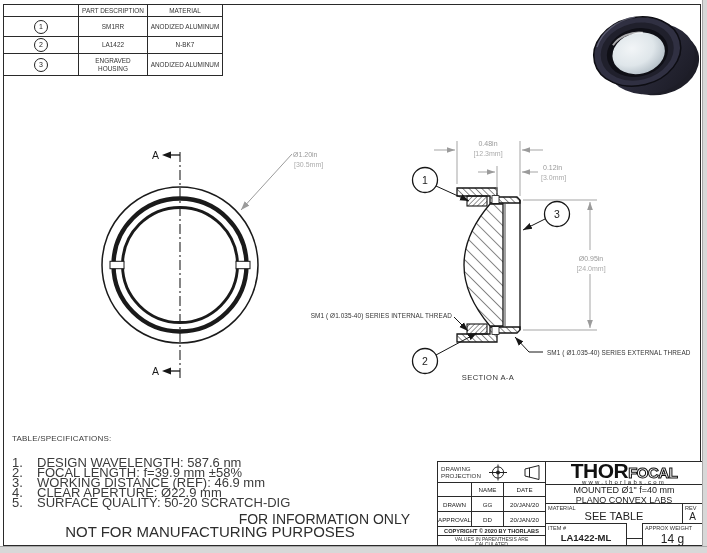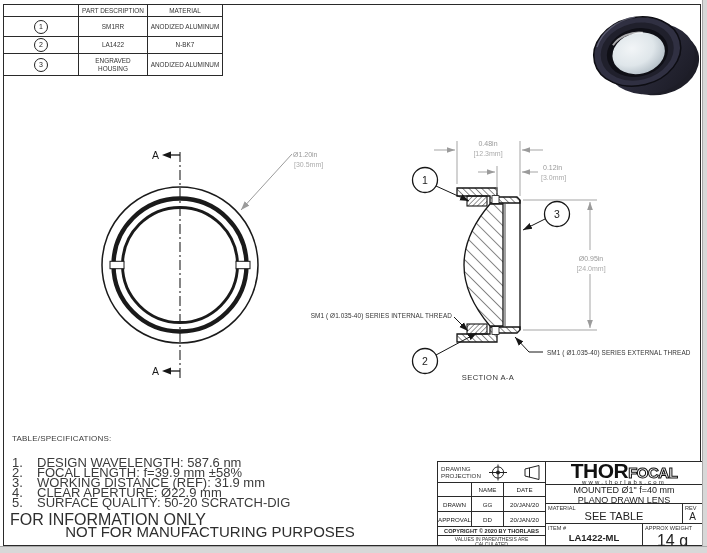--- a/index.html
+++ b/index.html
@@ -16,21 +16,21 @@
     text-align:center;vertical-align:middle;padding:1px 2px;line-height:7.5px;}
   .col-b{width:70px}.col-d{width:64px}.col-m{width:70px}
   .balloon-s{display:inline-block;width:12px;height:12px;border:1px solid #222;border-radius:50%;
     font-size:7px;line-height:12px;color:#222;background:#fff;}
 
   
   .notes{position:absolute;left:10px;top:434px;width:400px;color:#3b3b3b;}
   .notes .ntitle{position:absolute;left:2px;top:0;font-size:8px;letter-spacing:.2px;}
   .notes .nitem{position:absolute;left:2px;font-size:13px;white-space:nowrap;}
   .notes .nnum{display:inline-block;width:25px;}
-  .notes .info1{position:absolute;left:0;top:77px;width:400px;text-align:left;font-size:16px;color:#2e2e2e;}
+  .notes .info1{position:absolute;left:0;top:77px;width:400px;text-align:right;font-size:14px;color:#2e2e2e;}
   .notes .info2{position:absolute;left:0;top:89px;width:400px;text-align:center;font-size:15px;color:#2e2e2e;}
 
   
   .tb{position:absolute;left:437px;top:461px;width:266px;height:85px;color:#222;}
   .tb .cell{position:absolute;border:1px solid #2a2a2a;box-sizing:border-box;background:#fff;}
   .tb .sm{font-size:6.2px;}
   .tb .ctr{display:flex;align-items:center;justify-content:center;text-align:center;}
   .lab{position:absolute;left:2px;top:1px;font-size:5.6px;color:#333;}
   .logo-line{text-align:center;line-height:13px;margin-top:2px;white-space:nowrap;}
   .logo-thor{font-size:21px;font-weight:700;letter-spacing:-.5px;color:#111;}
@@ -187,21 +187,21 @@
     <td>ENGRAVED HOUSING</td>
     <td>ANODIZED ALUMINUM</td>
   </tr>
 </tbody>
   </table>
 
 <div class="notes">
   <div class="ntitle">TABLE/SPECIFICATIONS:</div>
   <div class="nitem" style="top:21px"><span class="nnum">1.</span><span>DESIGN WAVELENGTH: 587.6 nm</span></div>
   <div class="nitem" style="top:31px"><span class="nnum">2.</span><span>FOCAL LENGTH: f=39.9 mm ±58%</span></div>
-  <div class="nitem" style="top:41px"><span class="nnum">3.</span><span>WORKING DISTANCE (REF): 31.9 mm</span></div>
+  <div class="nitem" style="top:41px"><span class="nnum">3.</span><span>WORKING DISTANCE (REF): 46.9 mm</span></div>
   <div class="nitem" style="top:51px"><span class="nnum">4.</span><span>CLEAR APERTURE: Ø22.9 mm</span></div>
   <div class="nitem" style="top:61px"><span class="nnum">5.</span><span>SURFACE QUALITY: 50-20 SCRATCH-DIG</span></div>
   <div class="info1">FOR INFORMATION ONLY</div>
   <div class="info2">NOT FOR MANUFACTURING PURPOSES</div>
 </div>
 
 <div class="tb">
 
   <div class="cell" style="left:0;top:0;width:109px;height:22px;">
     <div style="position:absolute;left:3px;top:3px;width:42px;font-size:6.2px;line-height:7px;color:#333;">DRAWING PROJECTION</div>
@@ -234,34 +234,34 @@
       <div>AND MAY CONTAIN ROUNDOFF ERRORS</div>
     </div>
   </div>
 
   <div class="cell" style="left:108px;top:0;width:158px;height:24px;">
     <div class="logo-line"><span class="logo-thor">THOR</span><span class="logo-labs">FOCAL</span></div>
     <div class="site">www.thorlabs.com</div>
   </div>
   <div class="cell" style="left:108px;top:23px;width:158px;height:20px;">
     <div class="t1" style="margin-top:1px">MOUNTED Ø1" f=40 mm</div>
-    <div class="t2">PLANO DRAWN LENS</div>
+    <div class="t2">PLANO CONVEX LABS</div>
   </div>
   <div class="cell" style="left:108px;top:42px;width:138px;height:36px;">
     <span class="lab">MATERIAL</span>
     <div style="text-align:center;font-size:11px;margin-top:6px;">SEE TABLE</div>
   </div>
   <div class="cell" style="left:245px;top:42px;width:21px;height:21px;">
     <span class="lab">REV</span>
     <div style="text-align:center;font-size:10px;margin-top:7px;">A</div>
   </div>
-  <div class="cell" style="left:108px;top:62px;width:98px;height:23px;">
+  <div class="cell" style="left:108px;top:62px;width:82px;height:23px;">
     <span class="lab">ITEM #</span>
     <div style="text-align:center;font-size:9.5px;font-weight:bold;margin-top:8px;">LA1422-ML</div>
   </div>
   <div class="cell" style="left:205px;top:62px;width:61px;height:23px;">
     <span class="lab">APPROX WEIGHT</span>
-    <div style="text-align:center;font-size:16px;margin-top:8px;">14 g</div>
+    <div style="text-align:center;font-size:12px;margin-top:8px;">14 g</div>
   </div>
 </div>
 
 <div class="edge-r"></div>
 <div class="edge-b"></div>
 
 </body></html>

